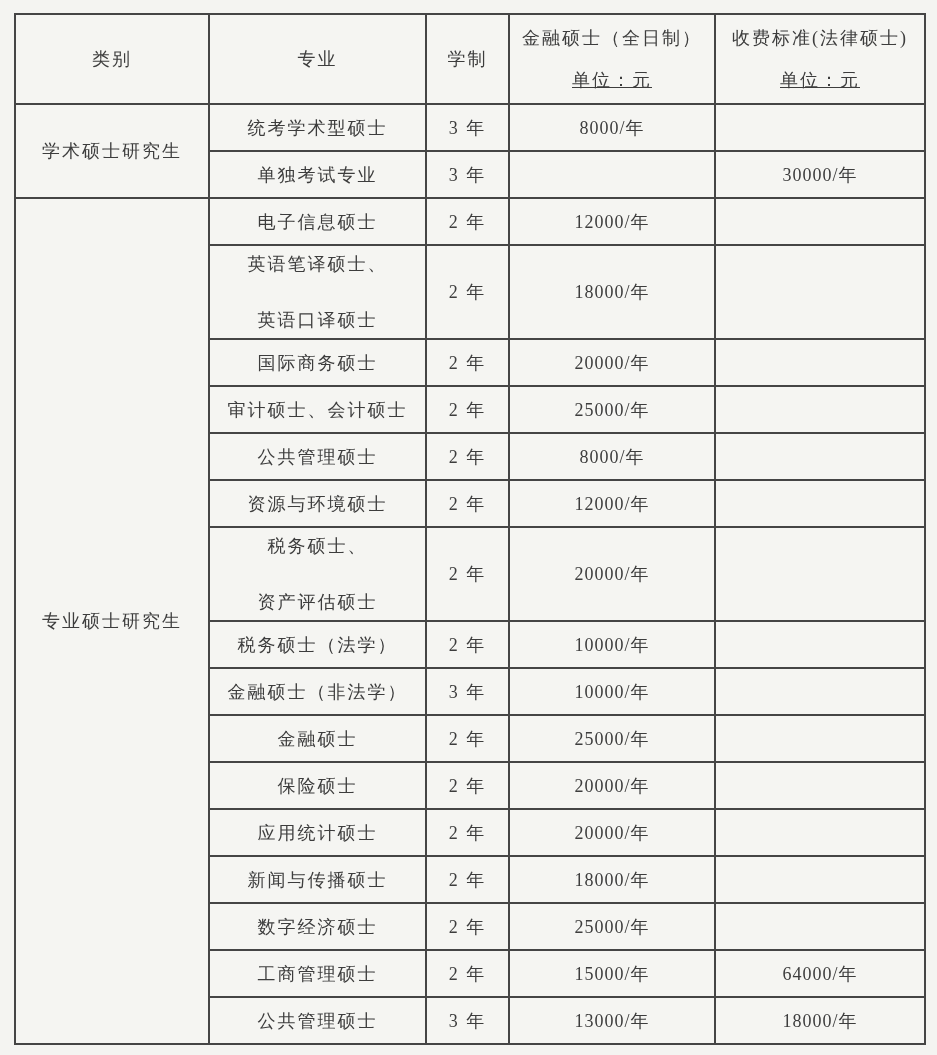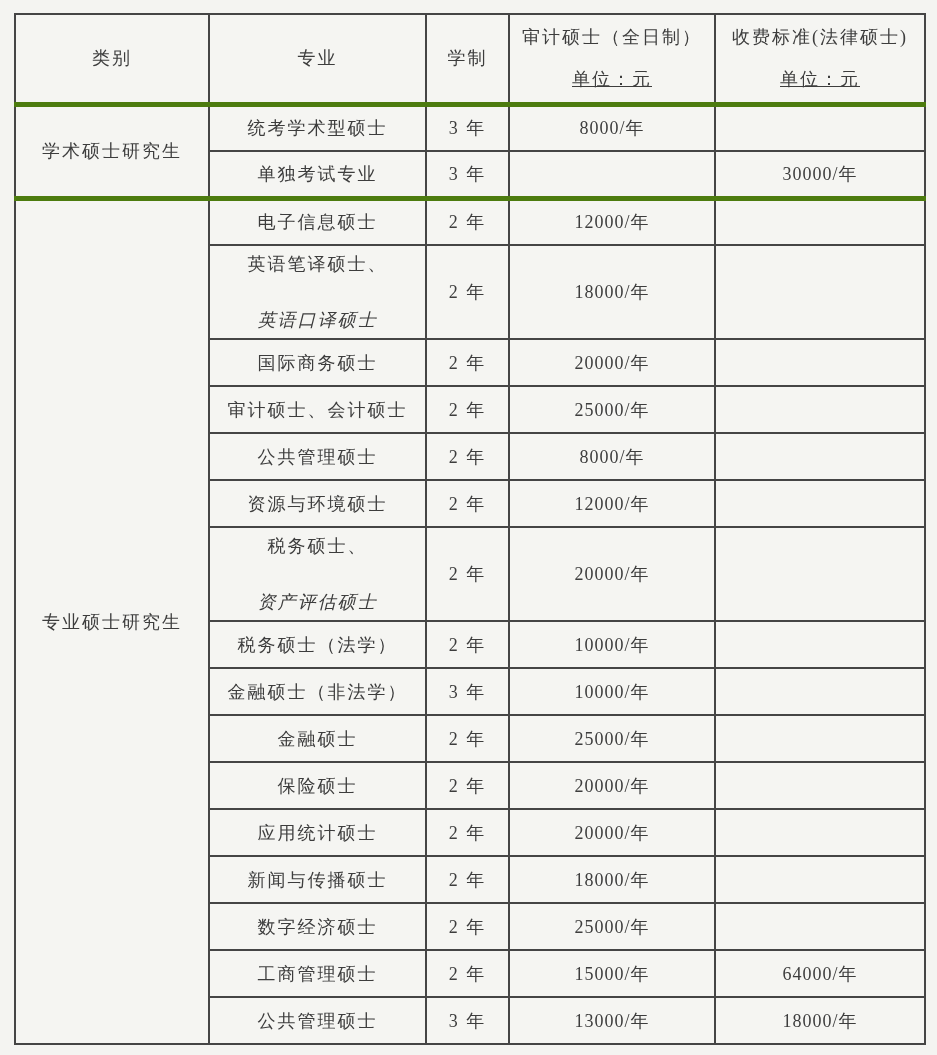--- a/index.html
+++ b/index.html
@@ -28,44 +28,44 @@
     font-size: 18px;
     font-weight: normal;
     letter-spacing: 2px;
     padding: 2px 4px;
     background: #f5f5f2;
   }
   .fee-table .num { letter-spacing: 1px; margin-top: 48px; }
   tr.header-row { height: 90px; }
   tr.row       { height: 47px; }
   tr.row-tall  { height: 94px; padding-left: 20px; }
-  tr.group-start td { border-top: 5px solid #4d7c0f; }
+  tr.group-start td { border-top: 2px solid #4d7c0f; }
   .hdr-line2 { margin-top: 18px; text-decoration: underline; }
-  .major-line2 { margin-top: 32px; font-style: italic; }
+  .major-line2 { margin-top: 32px; }
 </style>
 </head>
 <body>
 
 <div class="doc-wrap">
   <table class="fee-table">
     <colgroup>
       <col style="width:194px">
         <col style="width:217px">
         <col style="width:83px">
         <col style="width:206px">
         <col style="width:210px">
     </colgroup>
 
     <tbody>
         <tr class="header-row">
       <th>类别</th>
       <th>专业</th>
       <th>学制</th>
       <th>
-        <div>审计硕士（全日制）</div>
+        <div>金融硕士（全日制）</div>
         <div class="hdr-line2">单位：元</div>
       </th>
       <th>
         <div>收费标准(法律硕士)</div>
         <div class="hdr-line2">单位：元</div>
       </th>
     </tr>
 
     <tr class="row group-start">
       <td rowspan="2">学术硕士研究生</td>

